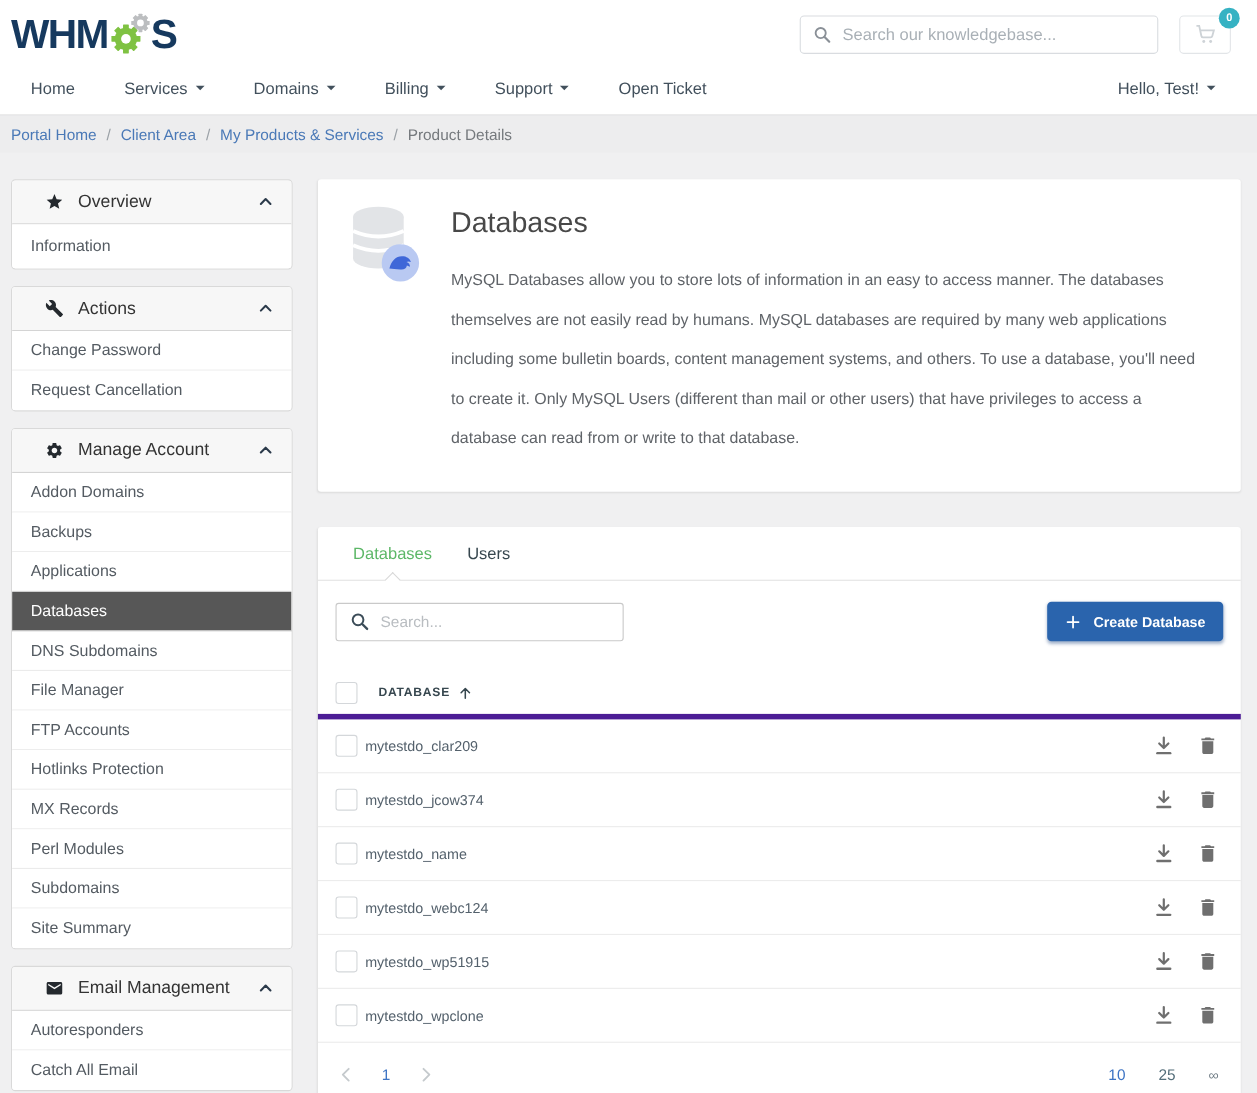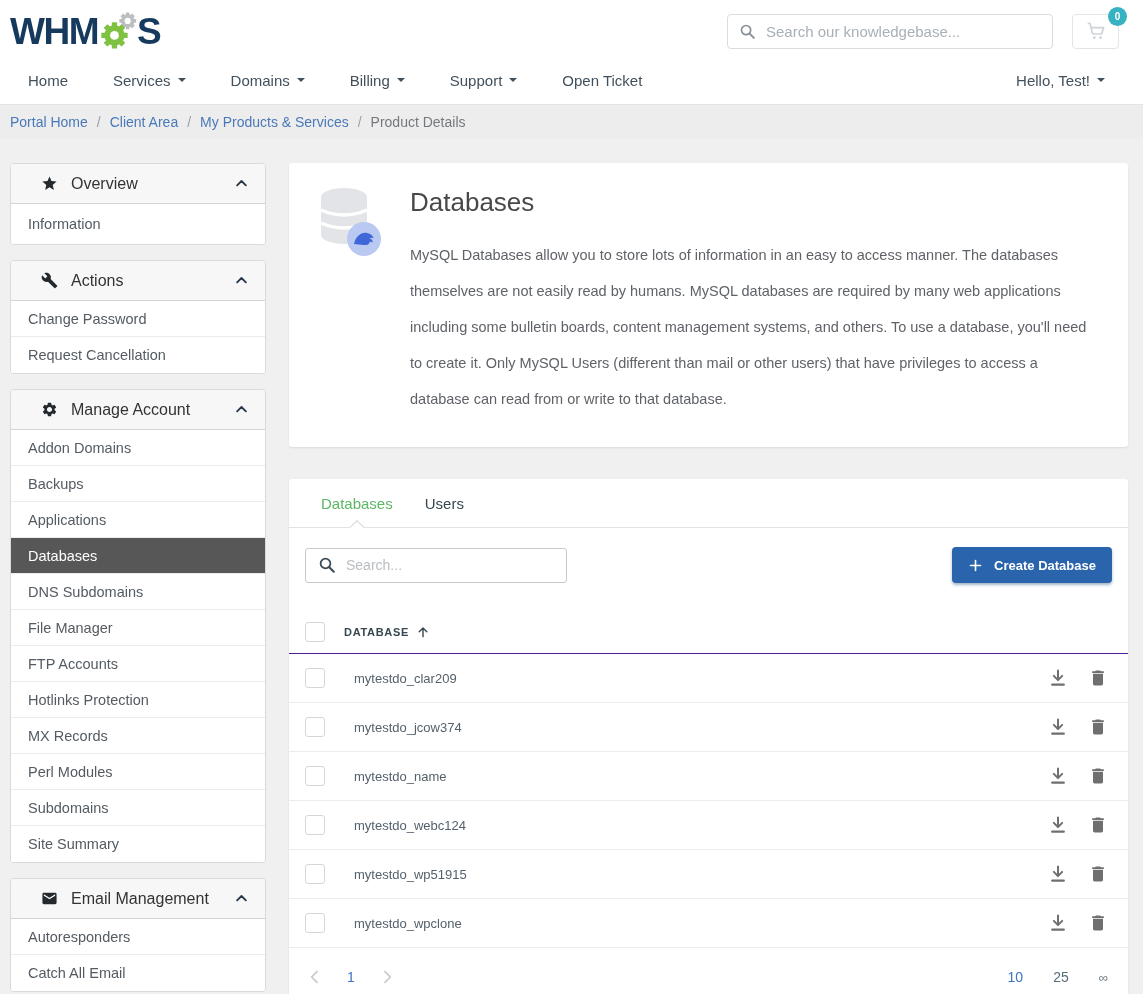--- a/index.html
+++ b/index.html
@@ -80,30 +80,30 @@
     padding:0 10px 0 40px; font-size:14px; color:#555; outline:none;
     font-family:"Liberation Sans", sans-serif; }
   .tbl-search input::placeholder { color:#b9bdc1; }
   .tbl-search .s-ico { position:absolute; left:13px; top:8px; width:18px; height:18px; color:#3c4d59; }
   .create-btn { display:flex; align-items:center; justify-content:center; gap:11px; width:160px; height:36px;
     background:#2a64ad; color:#fff; border:none; border-radius:4px; font-size:13px; font-weight:700;
     cursor:pointer; box-shadow:0 2px 3px rgba(30,70,130,0.4); font-family:"Liberation Sans", sans-serif; }
   .create-btn svg { width:15px; height:15px; }
 
   .tbl-head { display:flex; align-items:center; height:44px; padding:0 20px 0 16px;
-    border-bottom:1px solid #4c1d95; }
+    border-bottom:5px solid #4c1d95; }
   .cb { appearance:none; -webkit-appearance:none; width:20px; height:20px; border:1px solid #d4d7da;
     border-radius:3px; background:#fff; cursor:pointer; flex:0 0 20px; }
   .col-label { margin-left:19px; font-size:11px; font-weight:700; letter-spacing:0.7px; color:#37474f;
     display:flex; align-items:center; cursor:pointer; }
   .col-label svg { width:14px; height:14px; margin-left:7px; }
 
   .trow { display:flex; align-items:center; height:49px; padding:0 20px 0 16px;
     border-bottom:1px solid #ececec; }
-  .dbname { margin-left:29px; font-size:13px; color:#54616c; flex:1; }
+  .dbname { margin-left:7px; font-size:13px; color:#54616c; flex:1; }
   .row-actions { display:flex; align-items:center; gap:20px; }
   .icon-btn { background:none; border:none; padding:0; cursor:pointer; width:20px; height:20px; color:#6f6f6f; }
   .icon-btn svg { width:20px; height:20px; display:block; }
 
   .pager { display:flex; align-items:center; height:58px; padding:0 20px 0 18px; }
   .pg-nav { width:16px; height:16px; color:#c5cacd; cursor:pointer; }
   .pg-num { font-size:14px; color:#3d74c4; margin:0 24px; cursor:pointer; }
   .pg-spacer { flex:1; }
   .pg-size { font-size:14px; color:#546e7a; margin-left:30px; cursor:pointer; }
   .pg-size.active { color:#3d74c4; }

